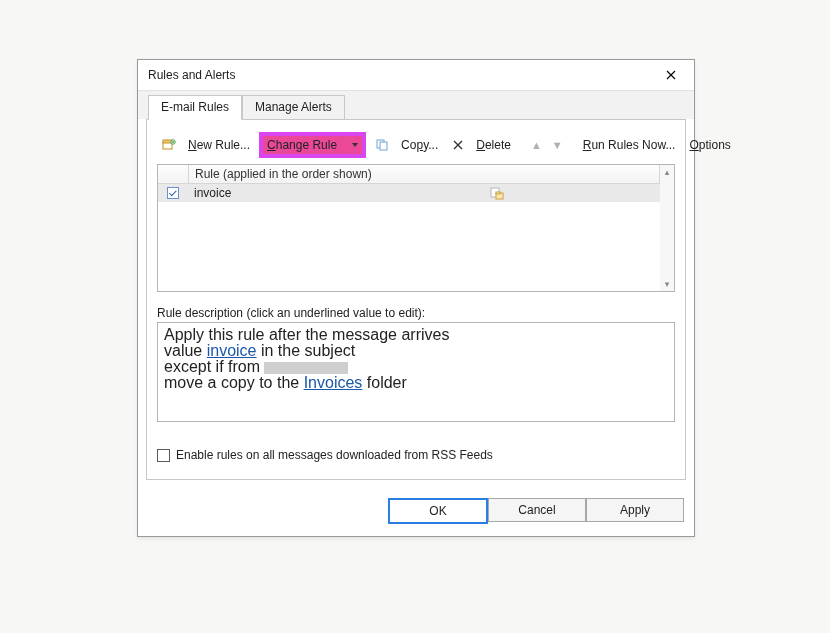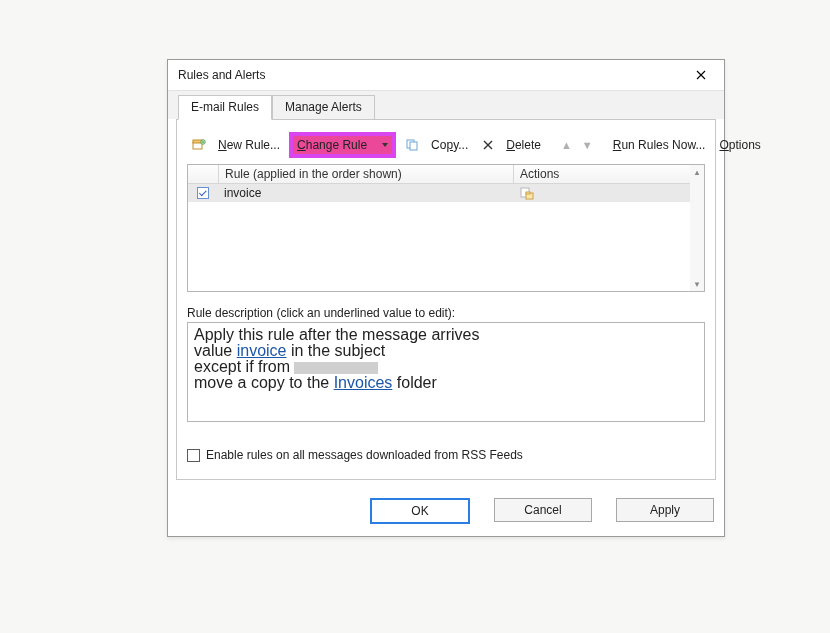--- a/index.html
+++ b/index.html
@@ -16,21 +16,20 @@
     position: absolute;
     left: 137px;
     top: 59px;
     width: 556px;
     height: 476px;
     background: #ffffff;
     border: 1px solid #9a9a9a;
     box-shadow: 0 2px 4px rgba(0,0,0,.08);
     display: flex;
     flex-direction: column;
-    margin-left: 30px;
   }
   .titlebar {
     height: 30px;
     display: flex;
     align-items: center;
     padding: 0 6px 0 10px;
     background: #ffffff;
     justify-content: space-between;
   }
   .titlebar-title { font-size: 12px; }
@@ -171,21 +170,21 @@
     align-items:center;
     gap:6px;
     margin-top: 26px;
   }
   .checkbox-empty {
     width: 11px; height:11px; border:1px solid #5a5a5a; background:#fff;
   }
 
   .button-row {
     display:flex;
-    gap: 24px;
+    gap: 0;
     justify-content:flex-end;
     padding: 10px 10px 12px 10px;
   }
   .push {
     min-width: 72px;
     height: 22px;
     border: 1px solid #a7a7a7;
     background: #f5f5f5;
     display:flex; align-items:center; justify-content:center;
     padding: 0 12px;
@@ -279,21 +278,20 @@
       <span class="btn">
         <span><span></span><span class="mnemonic">O</span><span>ptions</span></span>
       </span>
     </div>
 
     <div class="grid-wrap">
       <div class="grid-main">
         <div class="grid-header">
           <div class="col col-check"></div>
           <div class="col col-rule"><span>Rule (applied in the order shown)</span></div>
-          <div class="col col-actions"><span>Actions</span></div>
         </div>
         <div class="grid-body">
           <div class="grid-row">
             <div class="cell cell-check">
                 <span class="chk"></span>
               </div>
             <div class="cell cell-rule"><span>invoice</span></div>
             <div class="cell cell-actions">
               <span class="icon icon-action">
                 <svg width="14" height="14" viewBox="0 0 14 14">

